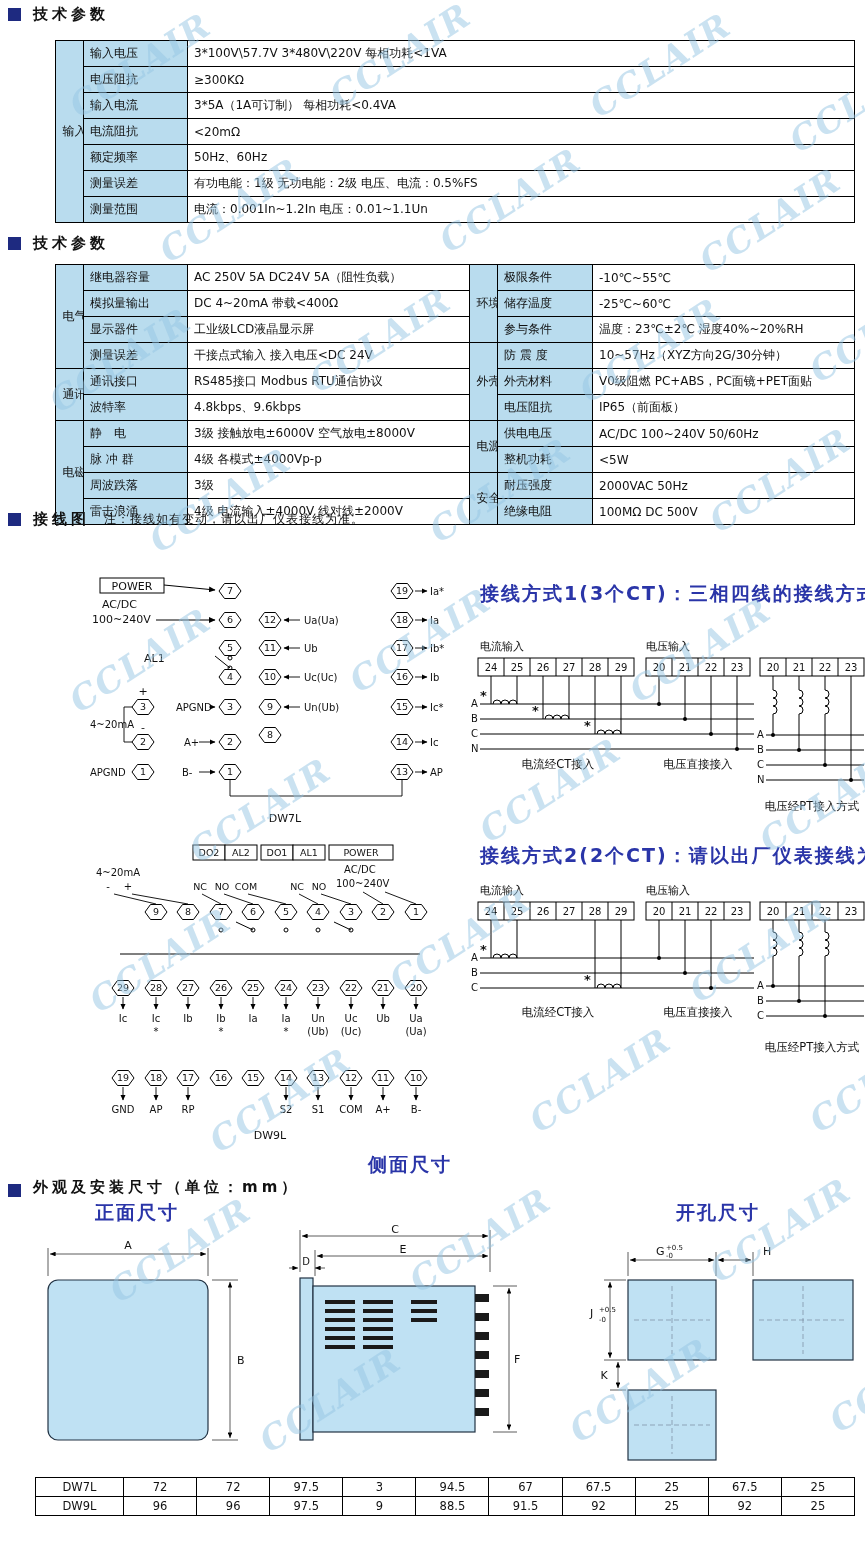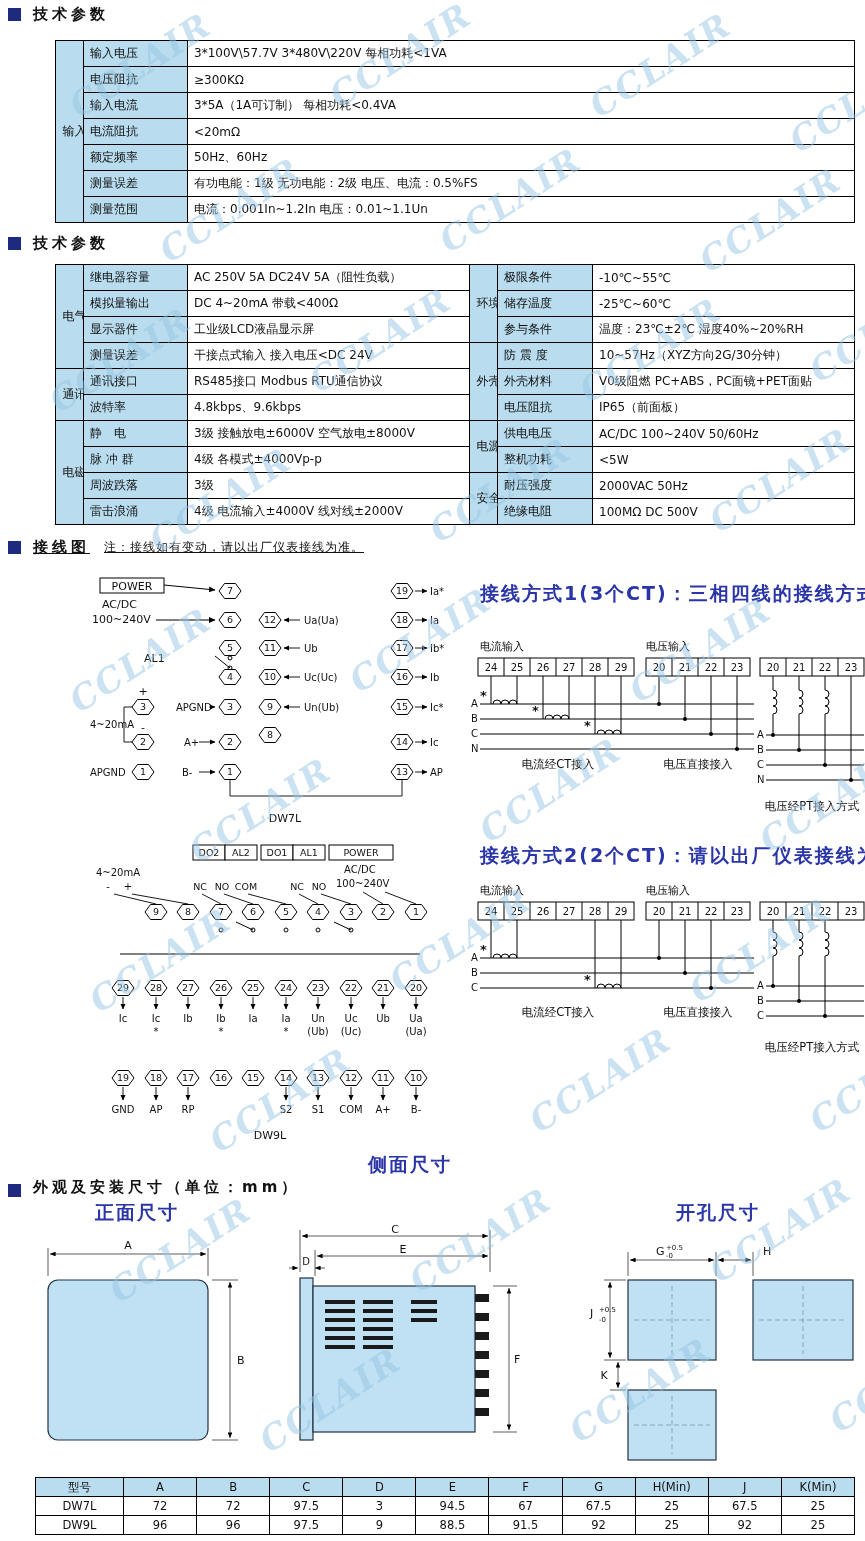--- a/index.html
+++ b/index.html
@@ -180,21 +180,21 @@
     </tr>
     <tr>
       <td class="lbl">雷击浪涌</td>
       <td>4级 电流输入±4000V   线对线±2000V</td>
       <td class="lbl">绝缘电阻</td>
       <td>100MΩ   DC 500V</td>
     </tr>
   </tbody>
     </table>
 
-  <div class="sec-hd" style="left:8px;top:538px;text-decoration:underline;">
+  <div class="sec-hd" style="left:8px;top:510px;">
     <span class="bullet"></span>
     <span class="sec-title">接线图</span>
     <span class="sec-note">注：接线如有变动，请以出厂仪表接线为准。</span>
   </div>
 
   <svg style="left:88px;top:570px;" width="380" height="262" viewBox="0 0 380 262">
     <defs>
       <polygon id="hx1" class="hex" points="-11,0 -5.5,-7.5 5.5,-7.5 11,0 5.5,7.5 -5.5,7.5"></polygon>
       <marker id="m1" markerWidth="7" markerHeight="6" refX="6" refY="3" orient="auto-start-reverse">
           <path d="M0 0L6.5 3L0 6Z"></path>
@@ -934,33 +934,20 @@
         <col>
         <col>
         <col>
         <col>
         <col>
         <col>
         <col>
         <col>
       </colgroup>
     <tbody>
-        <tr class="hd">
-      <td>型号</td>
-      <td>A</td>
-      <td>B</td>
-      <td>C</td>
-      <td>D</td>
-      <td>E</td>
-      <td>F</td>
-      <td>G</td>
-      <td>H(Min)</td>
-      <td>J</td>
-      <td>K(Min)</td>
-    </tr>
     <tr>
       <td>DW7L</td>
       <td>72</td>
       <td>72</td>
       <td>97.5</td>
       <td>3</td>
       <td>94.5</td>
       <td>67</td>
       <td>67.5</td>
       <td>25</td>

